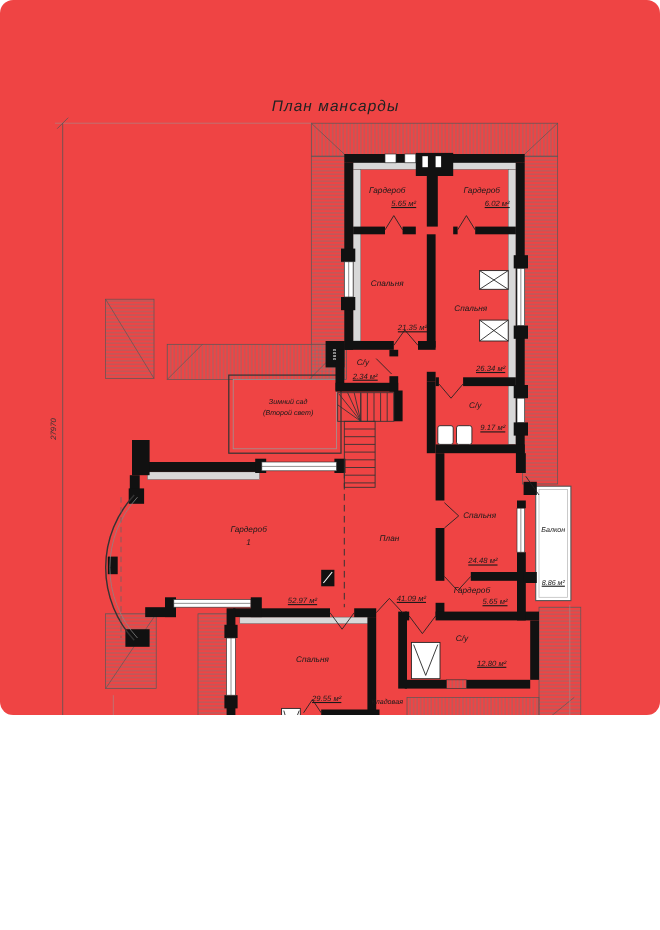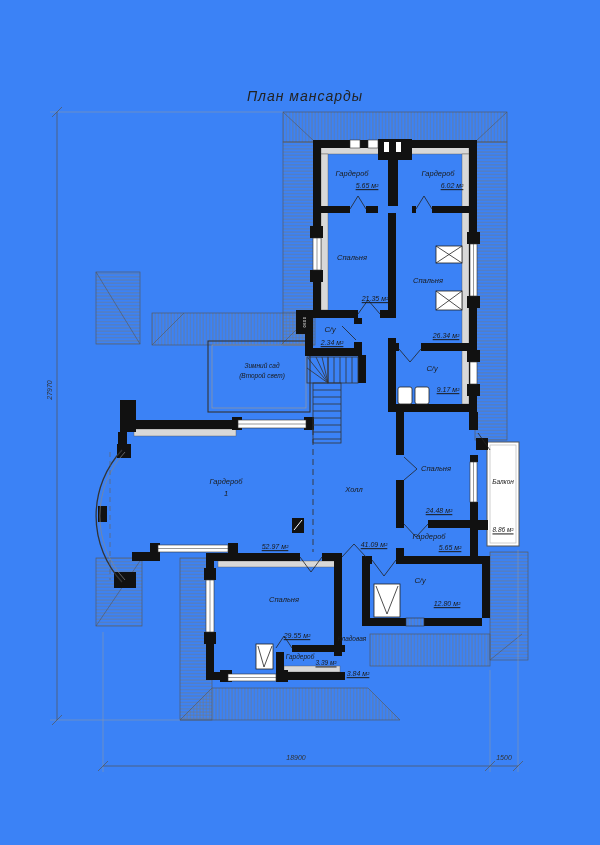--- a/index.html
+++ b/index.html
@@ -1,17 +1,17 @@
 <!DOCTYPE html>
 <html><head>
 <meta charset="utf-8">
 <style>
   html,body{margin:0;padding:0;background:#fff;}
-  #canvas{position:relative;width:600px;height:845px;background:#3b82f6;overflow:hidden;
-          font-family:"Liberation Sans",sans-serif;}
+  #canvas{position:relative;width:600px;height:650px;background:#ef4444;overflow:hidden;
+          font-family:"Liberation Sans",sans-serif;border-radius:12px;}
   #plan-svg{position:absolute;left:0;top:0;}
   .lbl{position:absolute;transform:translate(-50%,-50%);white-space:nowrap;
        font-style:italic;font-size:7.5px;color:#1a1a1a;line-height:1.1;z-index:3;}
   .area{font-size:7px;text-decoration:underline;}
   .title{position:absolute;left:305px;top:96px;transform:translate(-50%,-50%);
          font-size:14px;font-style:italic;letter-spacing:1px;color:#222;z-index:3;}
   .watermark{position:absolute;left:112px;top:352px;width:400px;z-index:4;
              font-family:"DejaVu Serif",serif;font-size:56px;font-weight:bold;
              color:rgba(235,235,235,0.38);-webkit-text-stroke:1.6px rgba(160,160,160,0.55);
              text-shadow:1px 1px 0 rgba(255,255,255,0.8);pointer-events:none;}
@@ -272,21 +272,21 @@
   <div class="lbl" style="left:432px;top:369px">С/у</div>
   <div class="lbl area" style="left:448px;top:390px">9.17 м²</div>
 
   <div class="lbl" style="left:262px;top:366px;font-size:6.5px">Зимний сад</div>
   <div class="lbl" style="left:262px;top:376px;font-size:6.5px">(Второй свет)</div>
 
   <div class="lbl" style="left:226px;top:482px">Гардероб</div>
   <div class="lbl" style="left:226px;top:494px">1</div>
   <div class="lbl area" style="left:275px;top:547px">52.97 м²</div>
 
-  <div class="lbl" style="left:354px;top:490px">Холл</div>
+  <div class="lbl" style="left:354px;top:490px">План</div>
   <div class="lbl area" style="left:374px;top:545px">41.09 м²</div>
 
   <div class="lbl" style="left:436px;top:469px">Спальня</div>
   <div class="lbl area" style="left:439px;top:511px">24.48 м²</div>
 
   <div class="lbl" style="left:429px;top:537px">Гардероб</div>
   <div class="lbl area" style="left:450px;top:548px">5.65 м²</div>
 
   <div class="lbl" style="left:503px;top:482px;font-size:6.5px">Балкон</div>
   <div class="lbl area" style="left:503px;top:530px;font-size:6.5px">8.86 м²</div>

